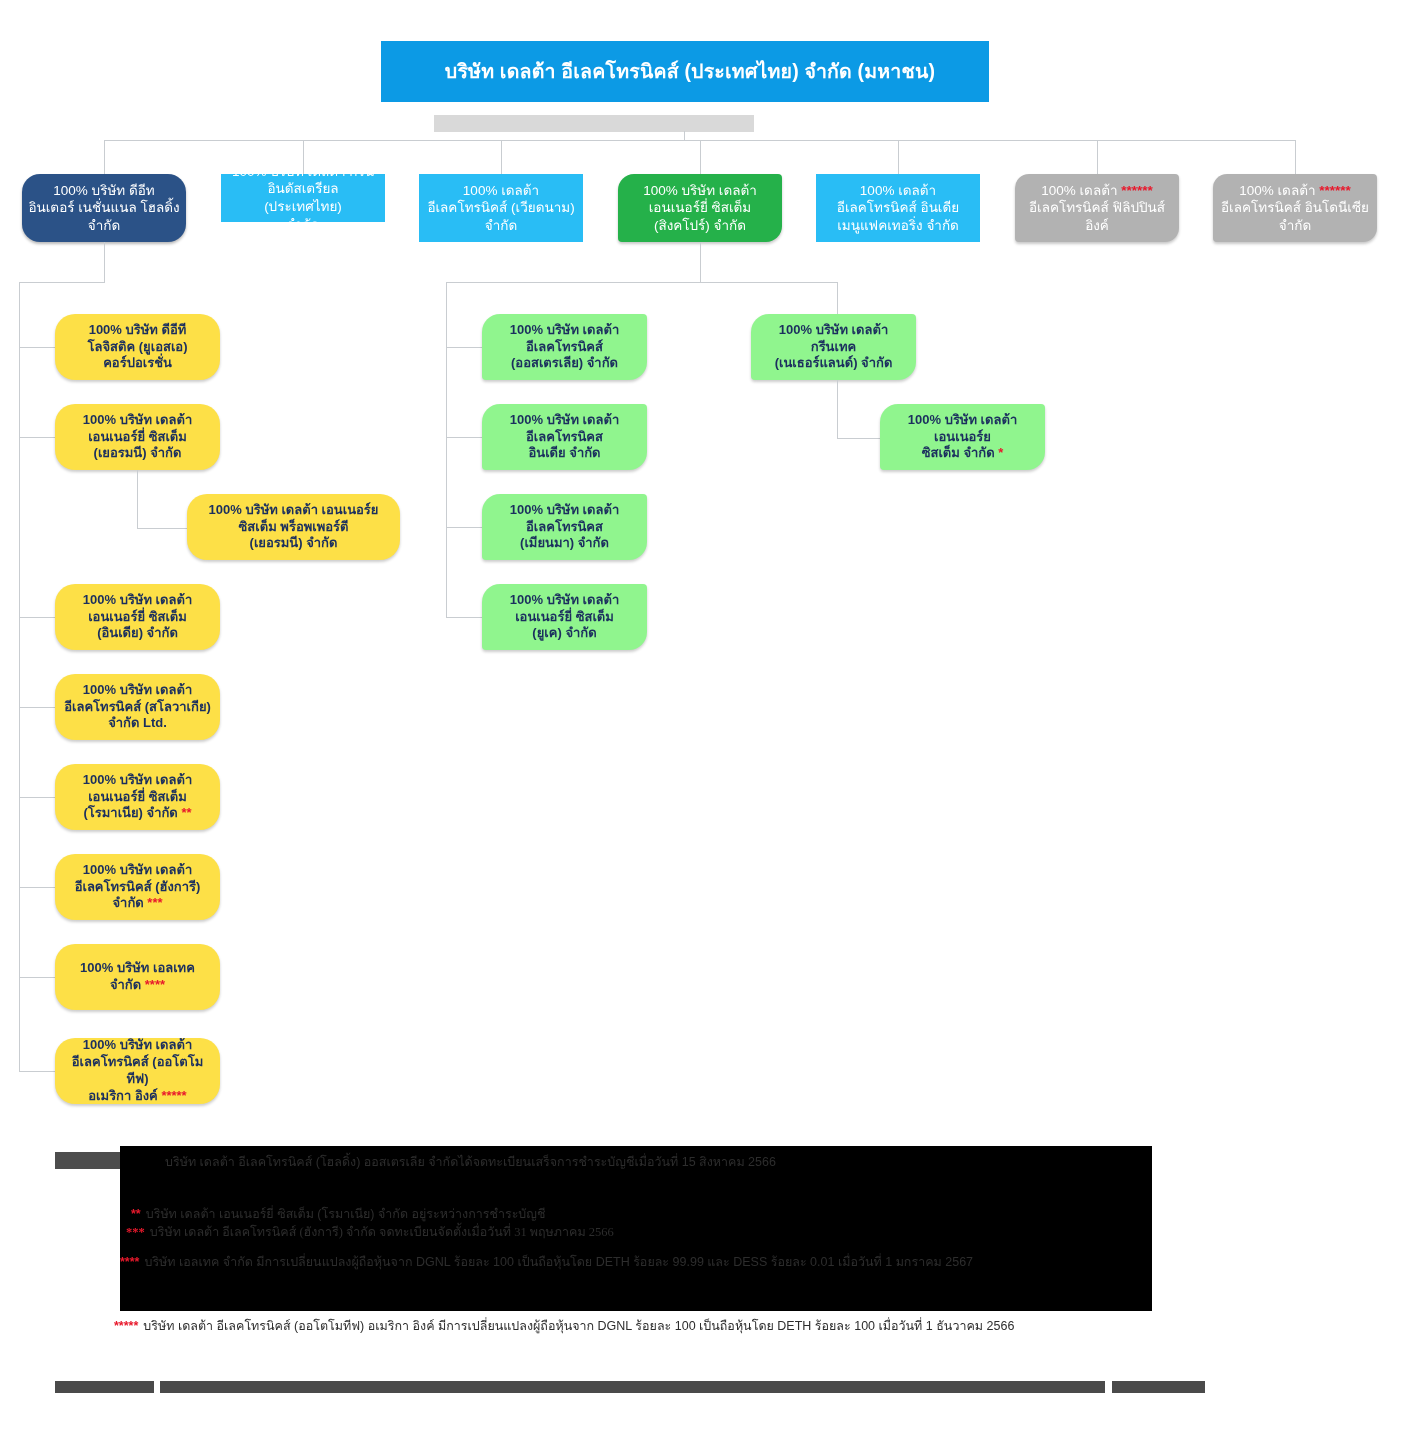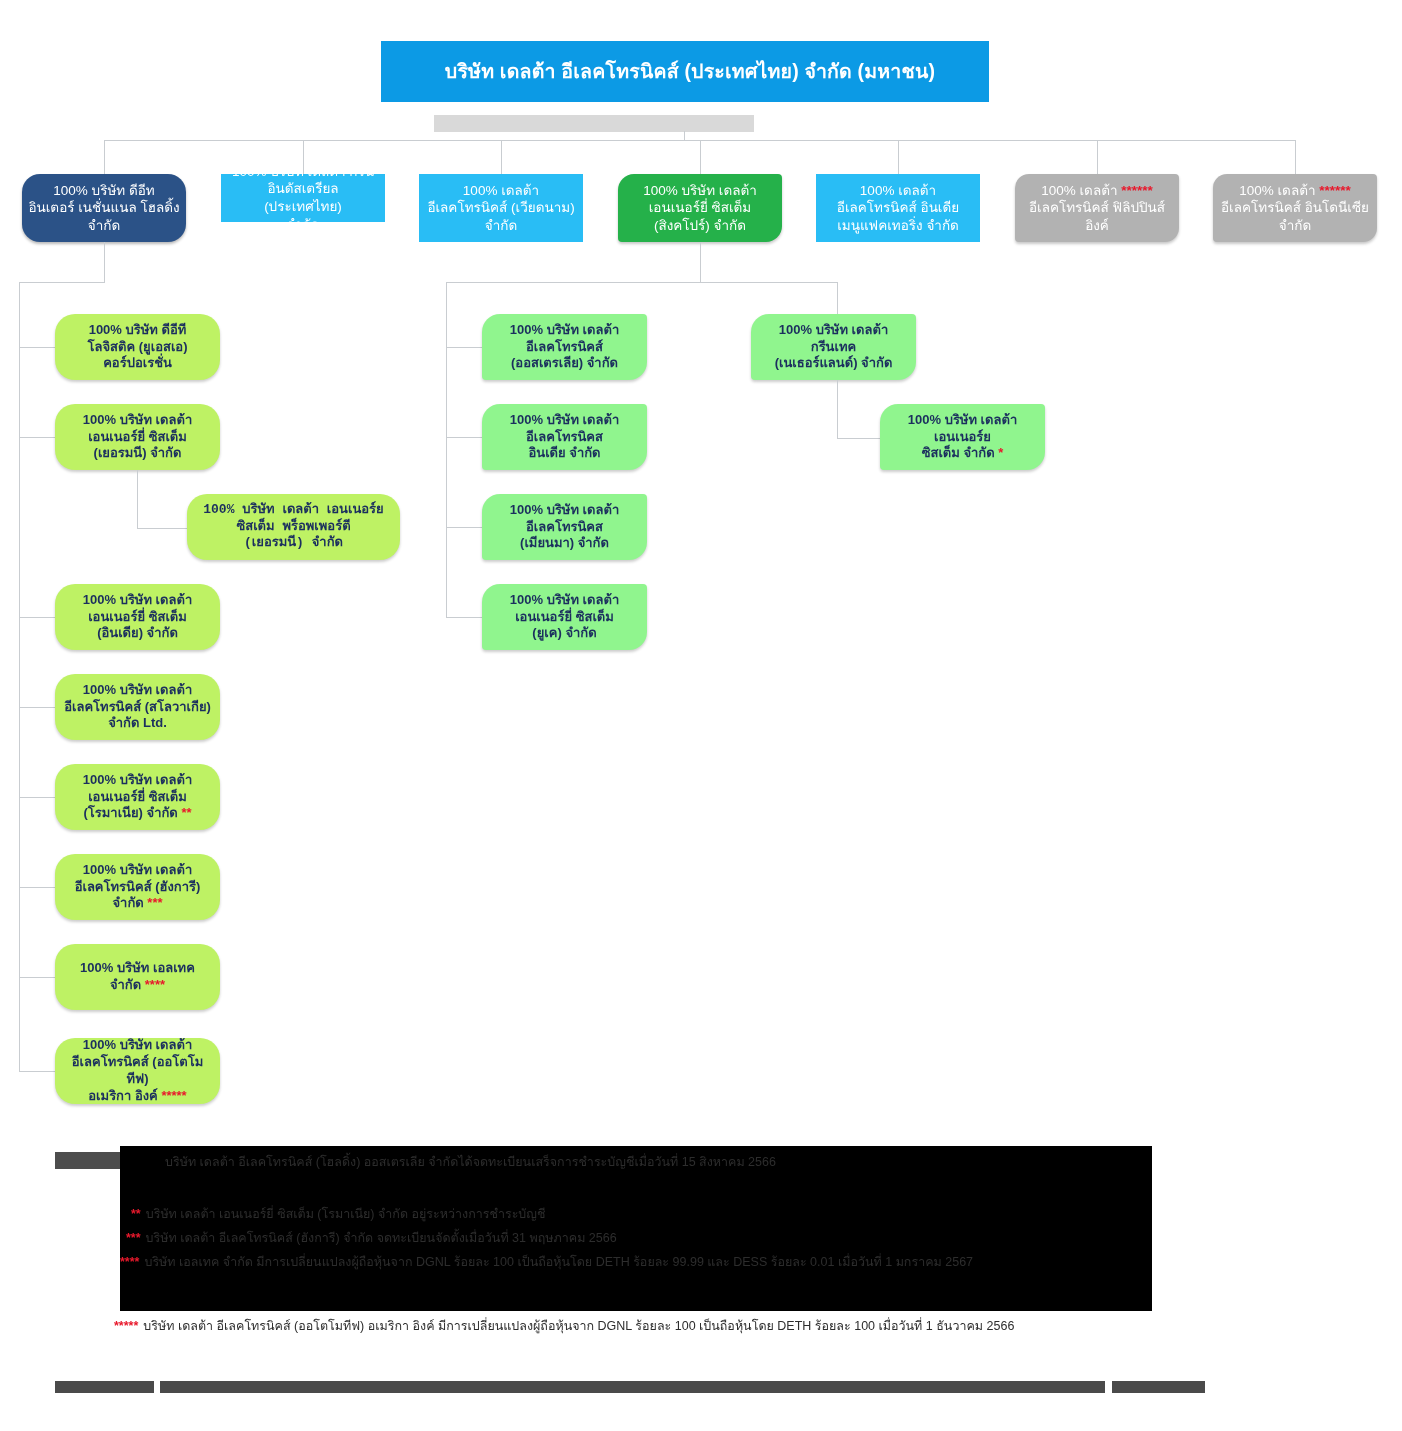--- a/index.html
+++ b/index.html
@@ -63,21 +63,21 @@
   }
   .n-grey{
     background:#b2b2b2;
     font-size:13.5px;
     border-radius:14px 4px 14px 4px;
     box-shadow:0 2px 3px rgba(0,0,0,.22);
   }
 
   
   .n-ltblue{
-    background:#bef264;
+    background:#fde047;
     color:#1b2f5e;
     border-radius:20px;
     font-size:13px;
     font-weight:bold;
     box-shadow:0 2px 3px rgba(0,0,0,.20);
   }
   .n-ltgreen{
     background:#90f58e;
     color:#1b2f5e;
     border-radius:18px 4px 18px 4px;
@@ -189,21 +189,21 @@
     <span class="txt">100% บริษัท ดีอีที<br>โลจิสติค (ยูเอสเอ)<br>คอร์ปอเรชั่น</span>
   </div>
 
   <div class="node n-ltblue" style="left:55px;top:404px;width:165px;height:66px;">
     <span class="txt">100% บริษัท เดลต้า<br>เอนเนอร์ยี่ ซิสเต็ม<br>(เยอรมนี) จำกัด</span>
   </div>
 
   <div class="ln v" style="left:137px;top:470px;height:58px;"></div>
   <div class="ln h" style="left:137px;top:528px;width:50px;"></div>
 
-  <div class="node n-ltblue" style="left:187px;top:494px;width:213px;height:66px;font-family:Liberation Mono, monospace;">
+  <div class="node n-ltblue" style="left:187px;top:494px;width:213px;height:66px;">
     <span class="txt">100% บริษัท เดลต้า เอนเนอร์ย<br>ซิสเต็ม พร็อพเพอร์ตี<br>(เยอรมนี) จำกัด</span>
   </div>
 
   <div class="node n-ltblue" style="left:55px;top:584px;width:165px;height:66px;">
     <span class="txt">100% บริษัท เดลต้า<br>เอนเนอร์ยี่ ซิสเต็ม<br>(อินเดีย) จำกัด</span>
   </div>
 
   <div class="node n-ltblue" style="left:55px;top:674px;width:165px;height:66px;">
     <span class="txt">100% บริษัท เดลต้า<br>อีเลคโทรนิคส์ (สโลวาเกีย)<br>จำกัด Ltd.</span>
   </div>
@@ -260,21 +260,21 @@
 
   <div id="fn-grey-bar"></div>
 
   <div id="footnotes">
     <div class="fn" style="top:10px;left:40px;">
       <span class="mk"></span><span class="bd">บริษัท เดลต้า อีเลคโทรนิคส์ (โฮลดิ้ง) ออสเตรเลีย จำกัดได้จดทะเบียนเสร็จการชำระบัญชีเมื่อวันที่ 15 สิงหาคม 2566</span>
     </div>
     <div class="fn" style="top:62px;left:11px;">
       <span class="mk"><span class="ast">**</span></span><span class="bd">บริษัท เดลต้า เอนเนอร์ยี่ ซิสเต็ม (โรมาเนีย) จำกัด อยู่ระหว่างการชำระบัญชี</span>
     </div>
-    <div class="fn" style="top:86px;left:6px;">
+    <div class="fn" style="top:80px;left:6px;font-family:Liberation Serif, serif;">
       <span class="mk"><span class="ast">***</span></span><span class="bd">บริษัท เดลต้า อีเลคโทรนิคส์ (ฮังการี) จำกัด จดทะเบียนจัดตั้งเมื่อวันที่ 31 พฤษภาคม 2566</span>
     </div>
     <div class="fn" style="top:110px;left:0px;">
       <span class="mk"><span class="ast">****</span></span><span class="bd">บริษัท เอลเทค จำกัด มีการเปลี่ยนแปลงผู้ถือหุ้นจาก DGNL ร้อยละ 100 เป็นถือหุ้นโดย DETH ร้อยละ 99.99 และ DESS ร้อยละ 0.01 เมื่อวันที่ 1 มกราคม 2567</span>
     </div>
     <div class="fn" style="top:134px;left:-6px;margin-top:40px;">
       <span class="mk"><span class="ast">*****</span></span><span class="bd">บริษัท เดลต้า อีเลคโทรนิคส์ (ออโตโมทีฟ) อเมริกา อิงค์ มีการเปลี่ยนแปลงผู้ถือหุ้นจาก DGNL ร้อยละ 100 เป็นถือหุ้นโดย DETH ร้อยละ 100 เมื่อวันที่ 1 ธันวาคม 2566</span>
     </div>
   </div>
 

